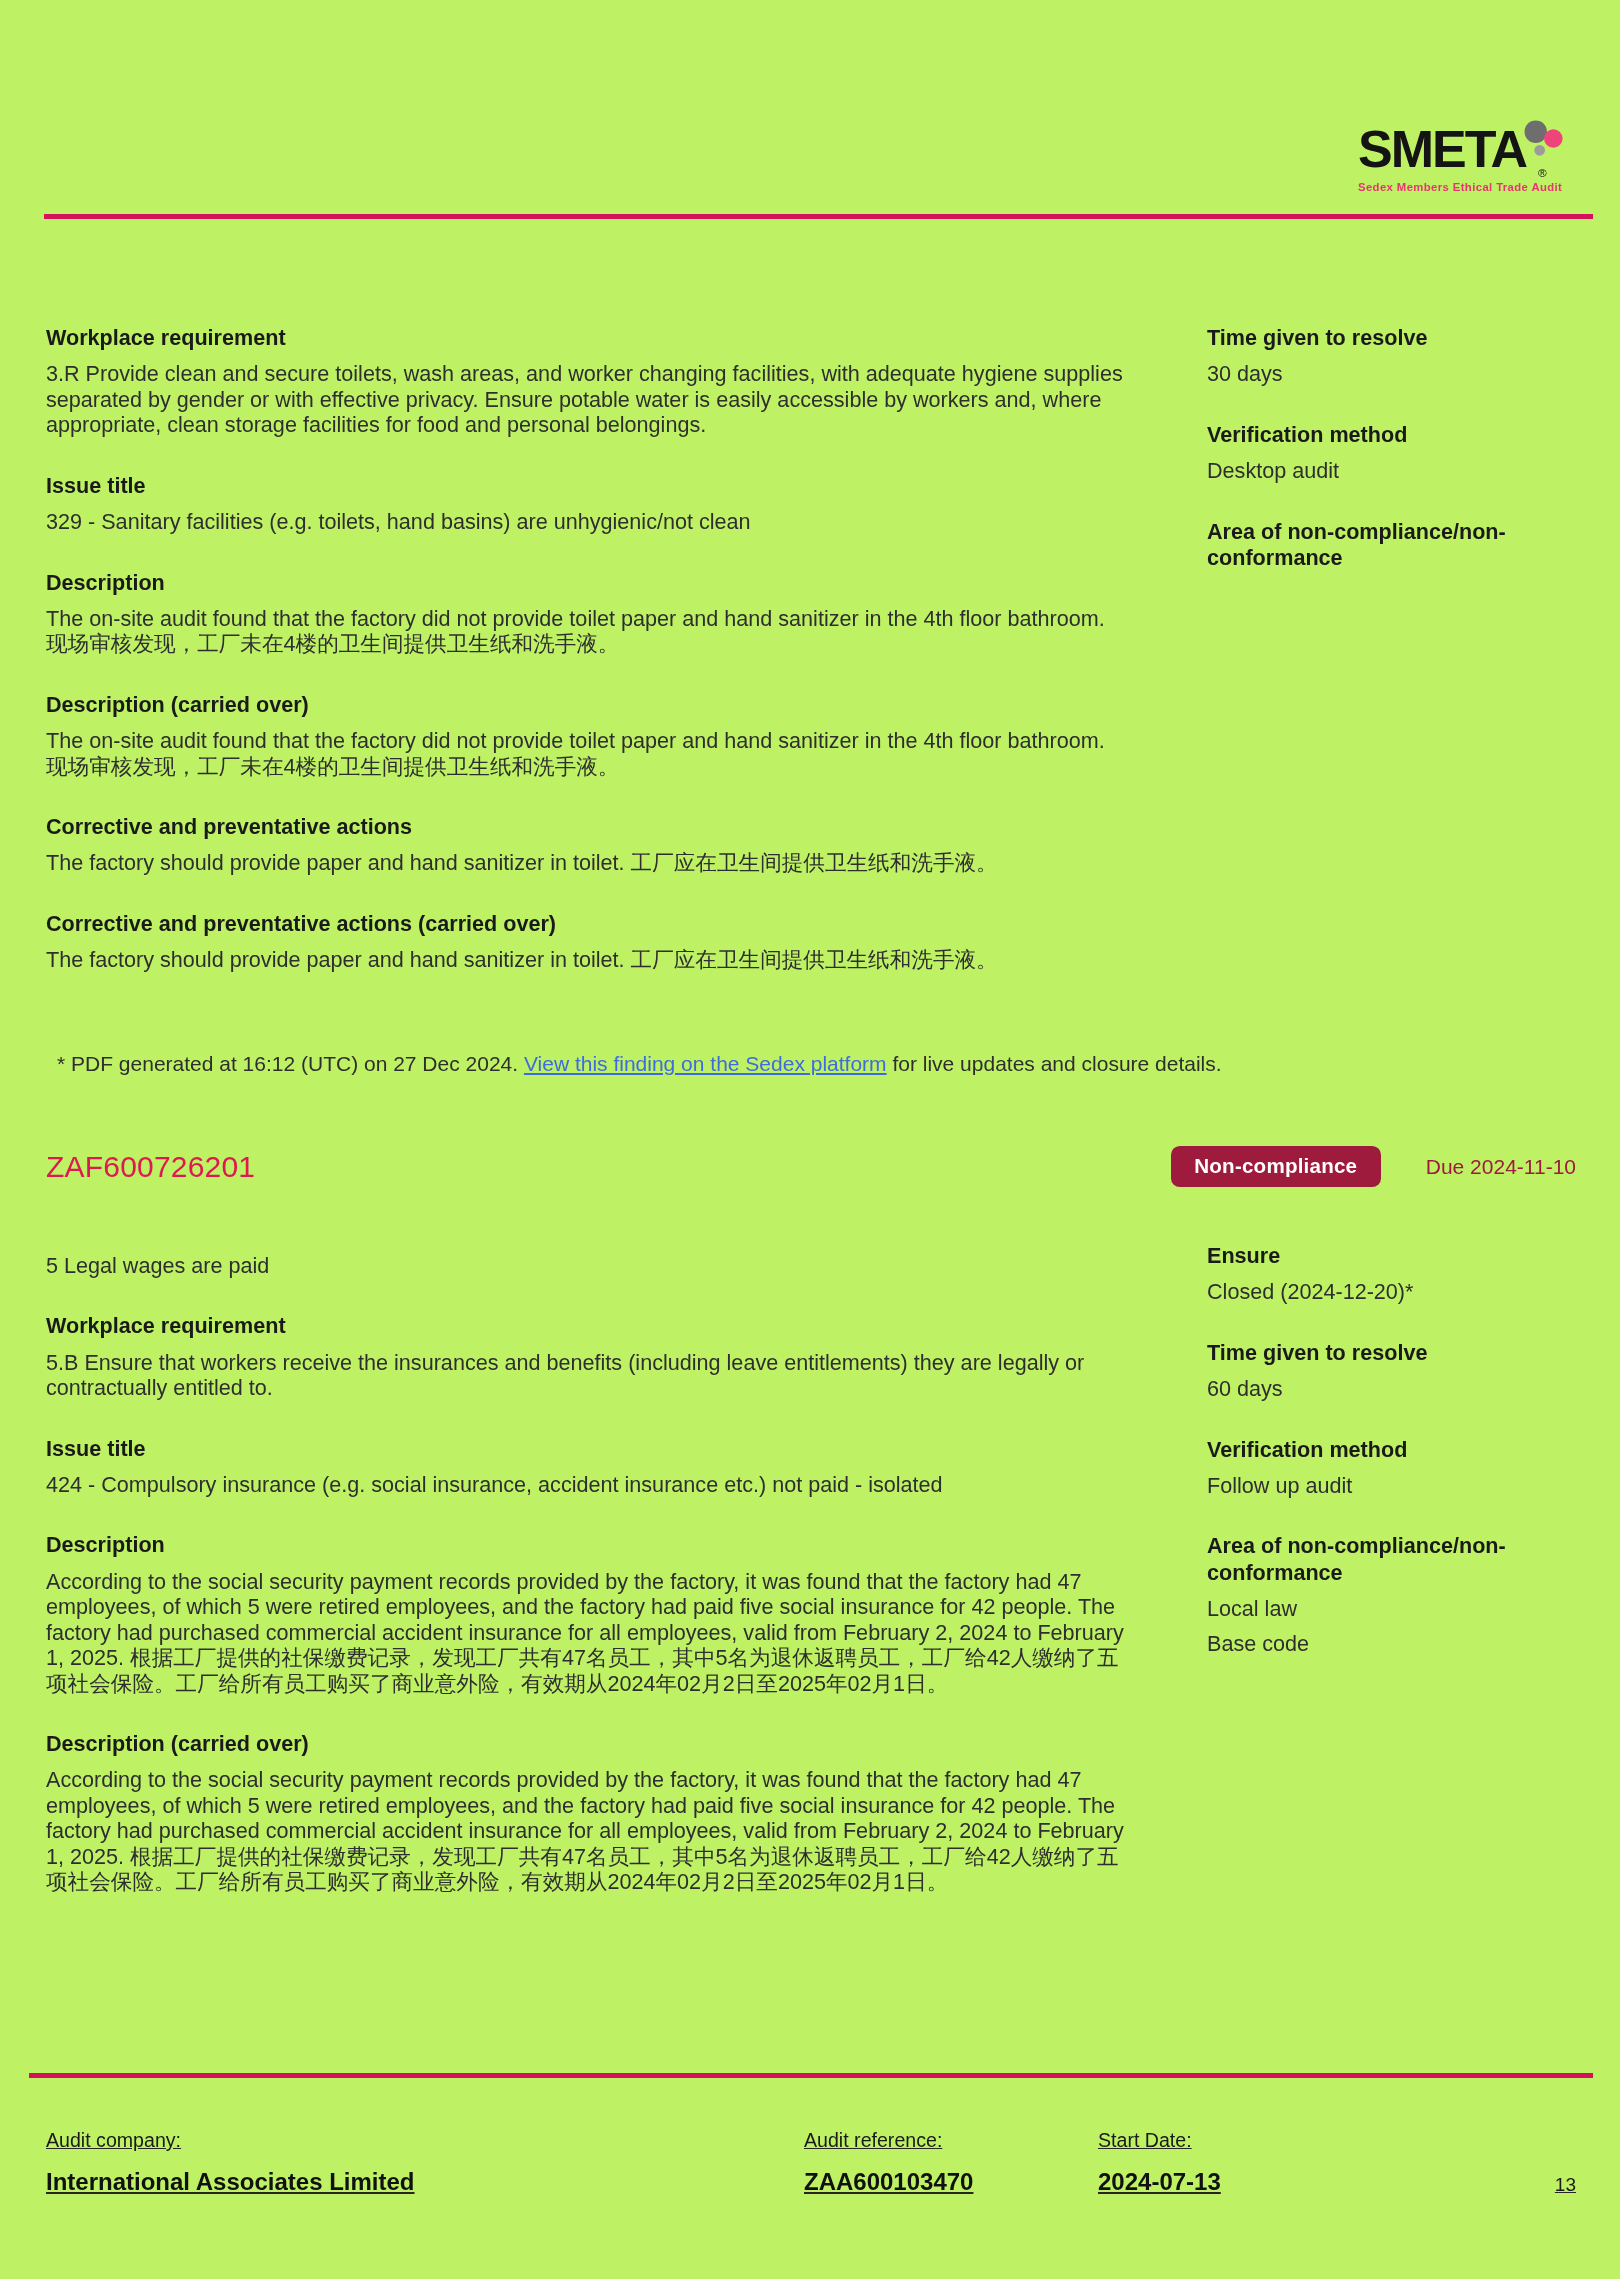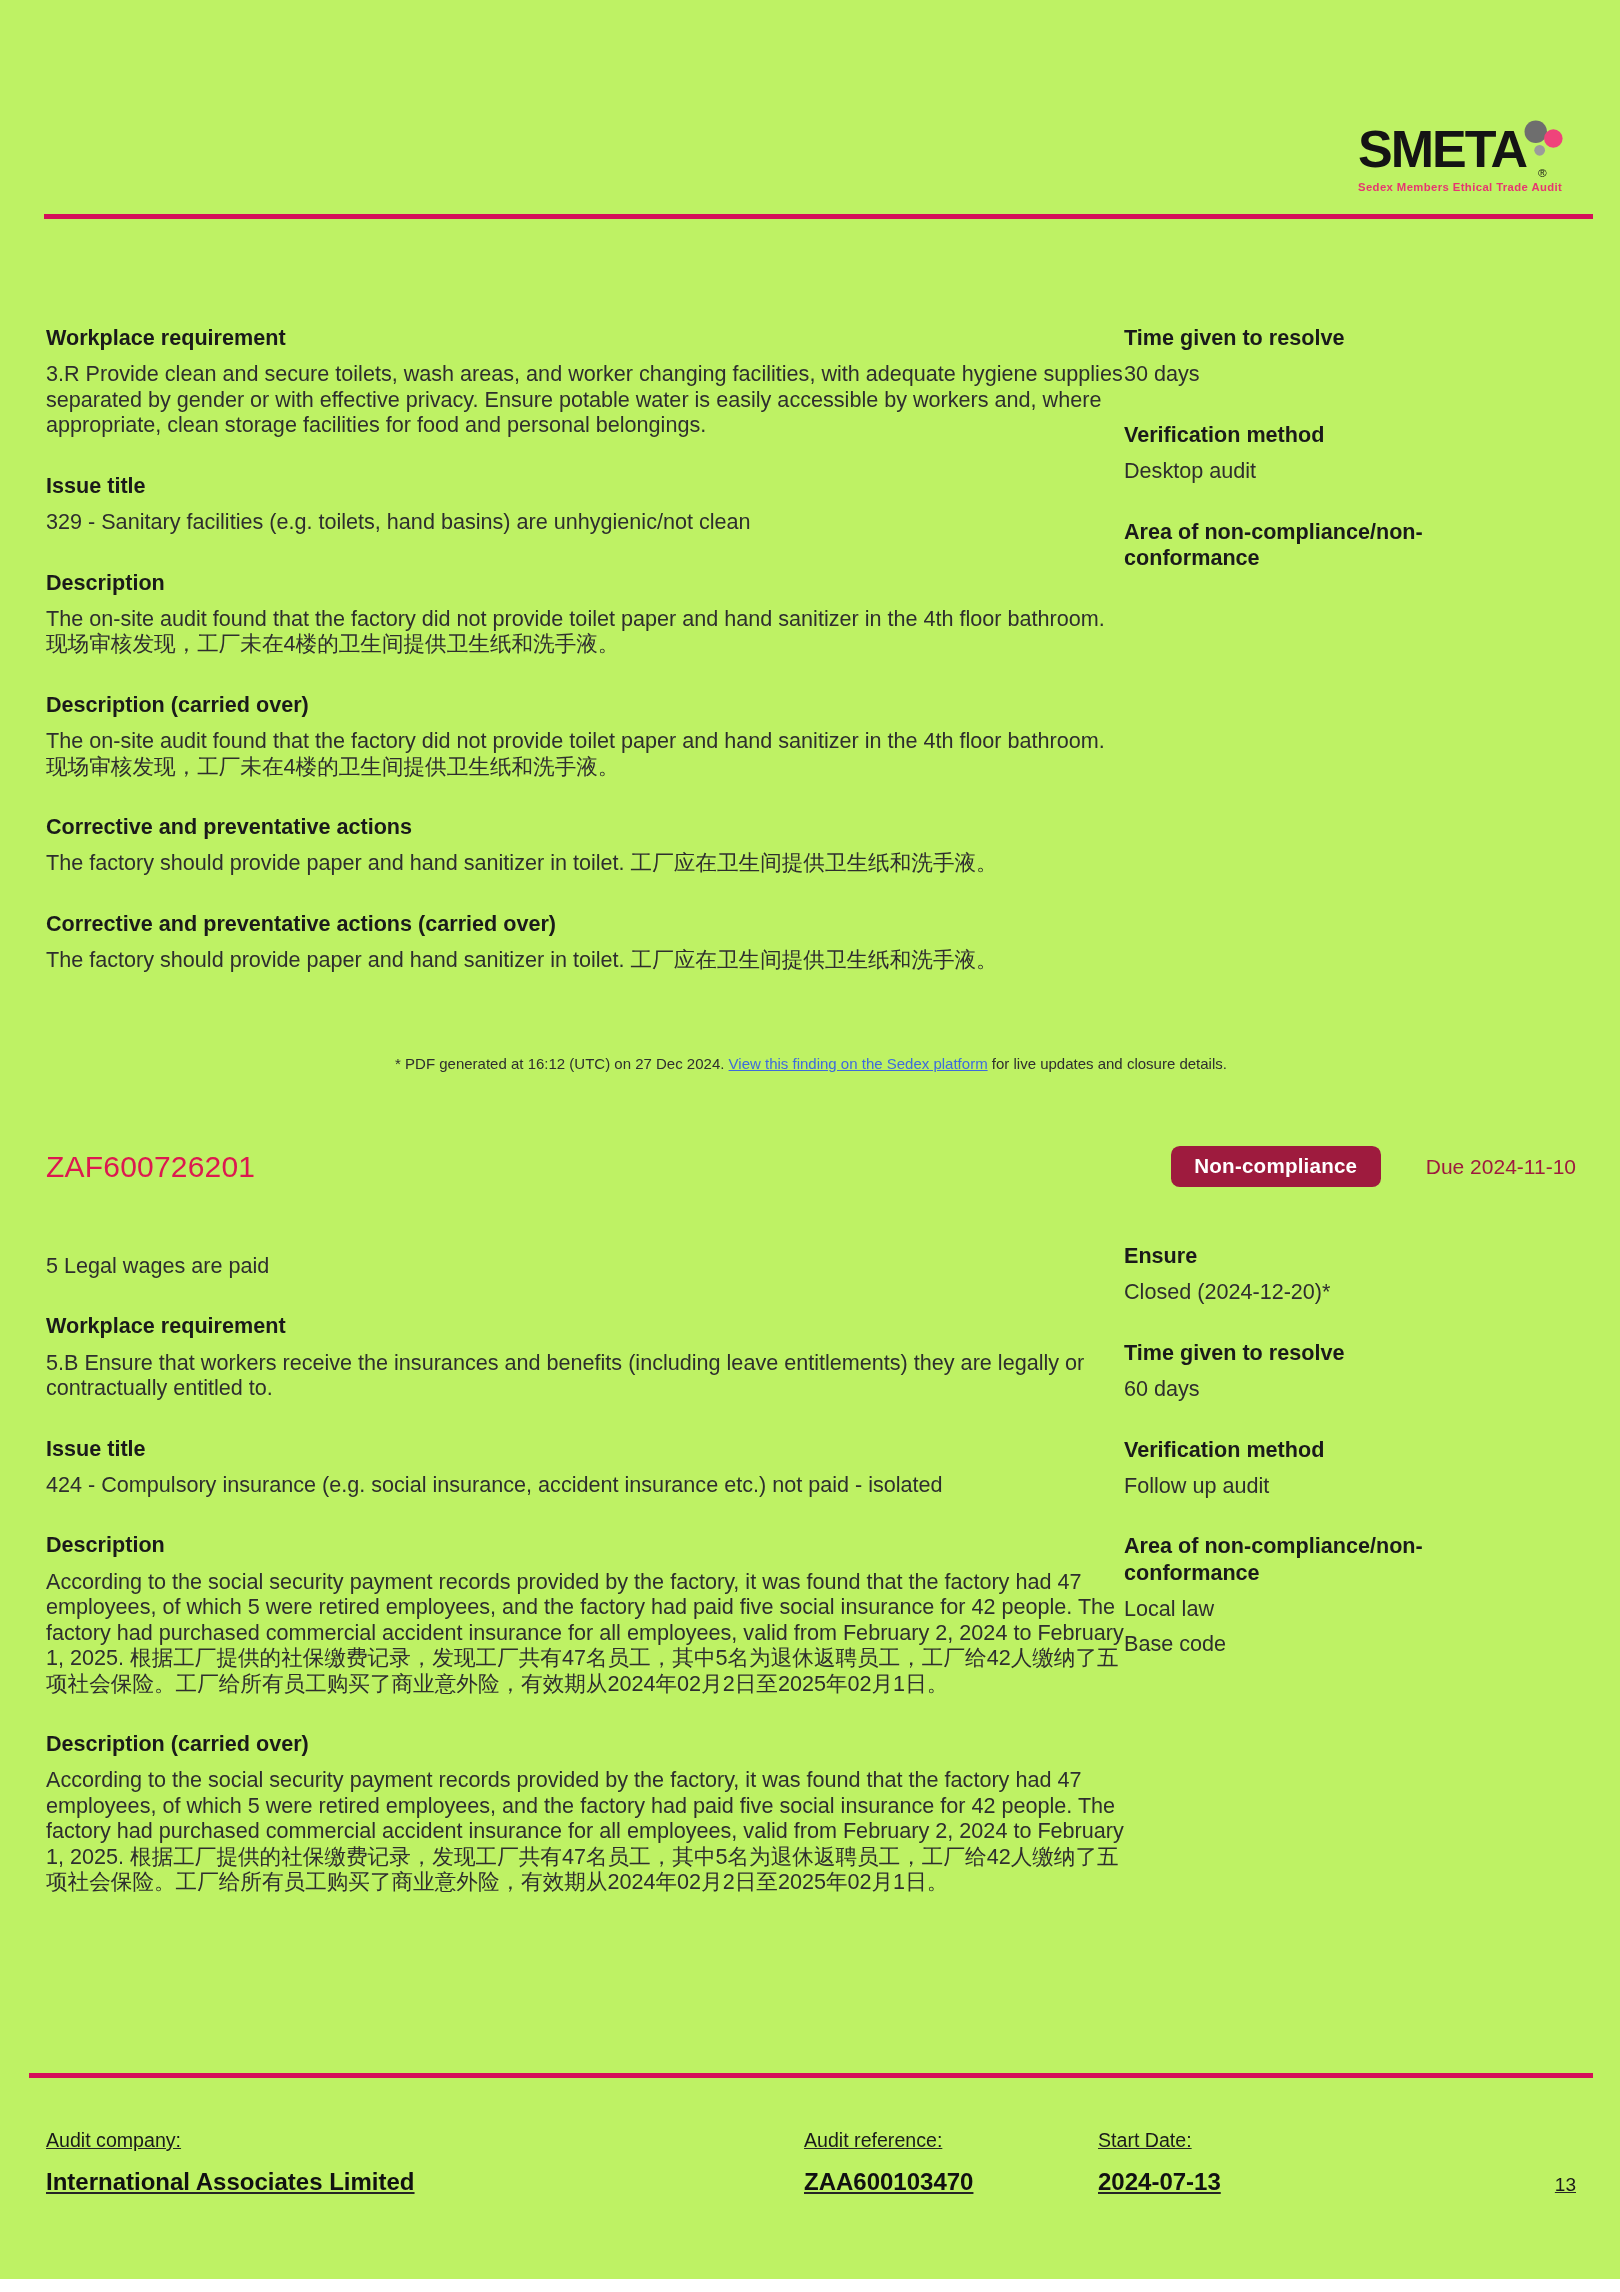--- a/index.html
+++ b/index.html
@@ -19,36 +19,36 @@
   .logo-reg { position:absolute; left:180px; top:41px; font-size:11.8px; color:#141414; }
   .logo-tagline {
     margin-top:6.9px; font-size:11.3px; font-weight:bold; color:#E73571;
     letter-spacing:0.4px; white-space:nowrap;
   }
 
   .rule-top { position:absolute; left:44px; right:27.4px; top:214px; height:4.9px; background:#D41159; }
   .rule-bottom { position:absolute; left:29px; right:27.4px; top:2073px; height:4.9px; background:#D41159; }
 
   
-  .cols { display:flex; }
+  .cols { display:flex; gap:83px; }
   .col-left { width:1078px; }
   .col-side { width:369px; }
   .h {
     font-size:21.6px; font-weight:bold; color:#1A1A1A; line-height:26.5px;
     margin:35px 0 0 0;
   }
   .h:first-child { margin-top:0; }
   .p { font-size:21.6px; line-height:25.5px; color:#2E2E2E; margin:9.8px 0 0 0; }
 
   .finding-prev { position:absolute; left:46px; right:44px; top:325px; }
 
   
   .pdf-note {
-    position:absolute; left:46px; right:44px; top:1051px;
-    text-align:center; font-size:15px; line-height:26.5px; color:#2E2E2E;
+    position:absolute; left:57px; right:44px; top:1051px;
+    text-align:left; font-size:21px; line-height:26.5px; color:#2E2E2E;
   }
   .pdf-note a { color:#3E6BDD; text-decoration:underline; cursor:pointer; }
 
   
   .finding { position:absolute; left:46px; right:44px; top:1141px; }
   .finding-header { display:flex; align-items:center; height:51px; }
   .finding-id { font-size:30px; color:#DC1950; letter-spacing:0.2px; }
   .finding-header-right { margin-left:auto; display:flex; align-items:center; gap:45px; }
   .badge {
     background:#9E1B3E; color:#ffffff; font-size:20.6px; font-weight:bold;

